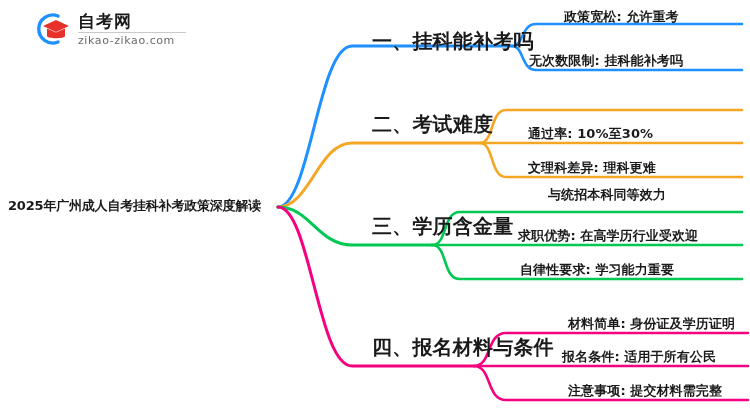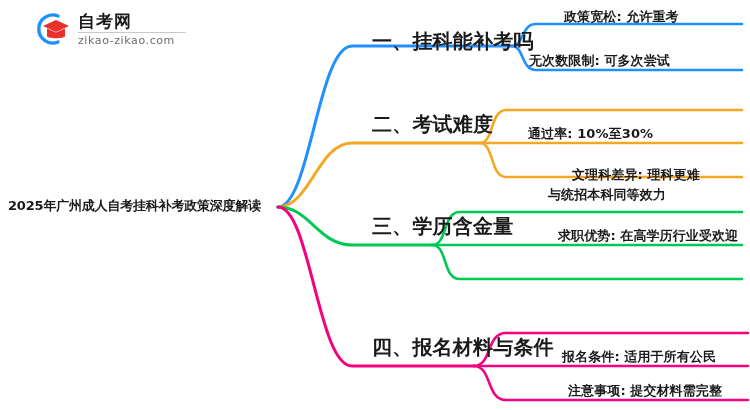--- a/index.html
+++ b/index.html
@@ -120,27 +120,29 @@
     <path d="M278 207 C 310 207, 318 366, 352 366 L 474 366" fill="none" stroke="#F5007F" stroke-width="3" stroke-linecap="round"></path>
     <path d="M474 366 C 492 366, 486 333, 506 333 L 748 333" fill="none" stroke="#F5007F" stroke-width="2.6" stroke-linecap="round"></path>
     <path d="M474 366 L 748 366" fill="none" stroke="#F5007F" stroke-width="2.6" stroke-linecap="round"></path>
     <path d="M474 366 C 492 366, 486 400, 506 400 L 748 400" fill="none" stroke="#F5007F" stroke-width="2.6" stroke-linecap="round"></path>
   </svg>
 
   <div class="node" id="root-node">2025年广州成人自考挂科补考政策深度解读</div>
 
   <div class="node branch-label" style="left:372px; top:28px;">一、挂科能补考吗</div>
   <div class="node leaf-label" style="left:548px; top:8px;margin-left:16px;">政策宽松: 允许重考</div>
-  <div class="node leaf-label" style="left:529px; top:52px;">无次数限制: 可多次尝试</div>
+  <div class="node leaf-label" style="left:529px; top:52px;">无次数限制: 挂科能补考吗</div>
 
   <div class="node branch-label" style="left:372px; top:111px;">二、考试难度</div>
   <div class="node leaf-label" style="left:528px; top:125px;">通过率: 10%至30%</div>
-  <div class="node leaf-label" style="left:528px; top:166px;margin-left:44px;">文理科差异: 理科更难</div>
+  <div class="node leaf-label" style="left:528px; top:159px;">文理科差异: 理科更难</div>
 
   <div class="node branch-label" style="left:372px; top:213px;">三、学历含金量</div>
   <div class="node leaf-label" style="left:548px; top:186px;">与统招本科同等效力</div>
-  <div class="node leaf-label" style="left:518px; top:227px;margin-left:40px;">求职优势: 在高学历行业受欢迎</div>
+  <div class="node leaf-label" style="left:518px; top:227px;">求职优势: 在高学历行业受欢迎</div>
+  <div class="node leaf-label" style="left:520px; top:261px;">自律性要求: 学习能力重要</div>
 
   <div class="node branch-label" style="left:372px; top:334px;">四、报名材料与条件</div>
+  <div class="node leaf-label" style="left:568px; top:315px;">材料简单: 身份证及学历证明</div>
   <div class="node leaf-label" style="left:568px; top:382px;">注意事项: 提交材料需完整</div>
   <div class="node leaf-label" style="left:562px; top:348px;">报名条件: 适用于所有公民</div>
 
 </div>
 
 </body></html>

